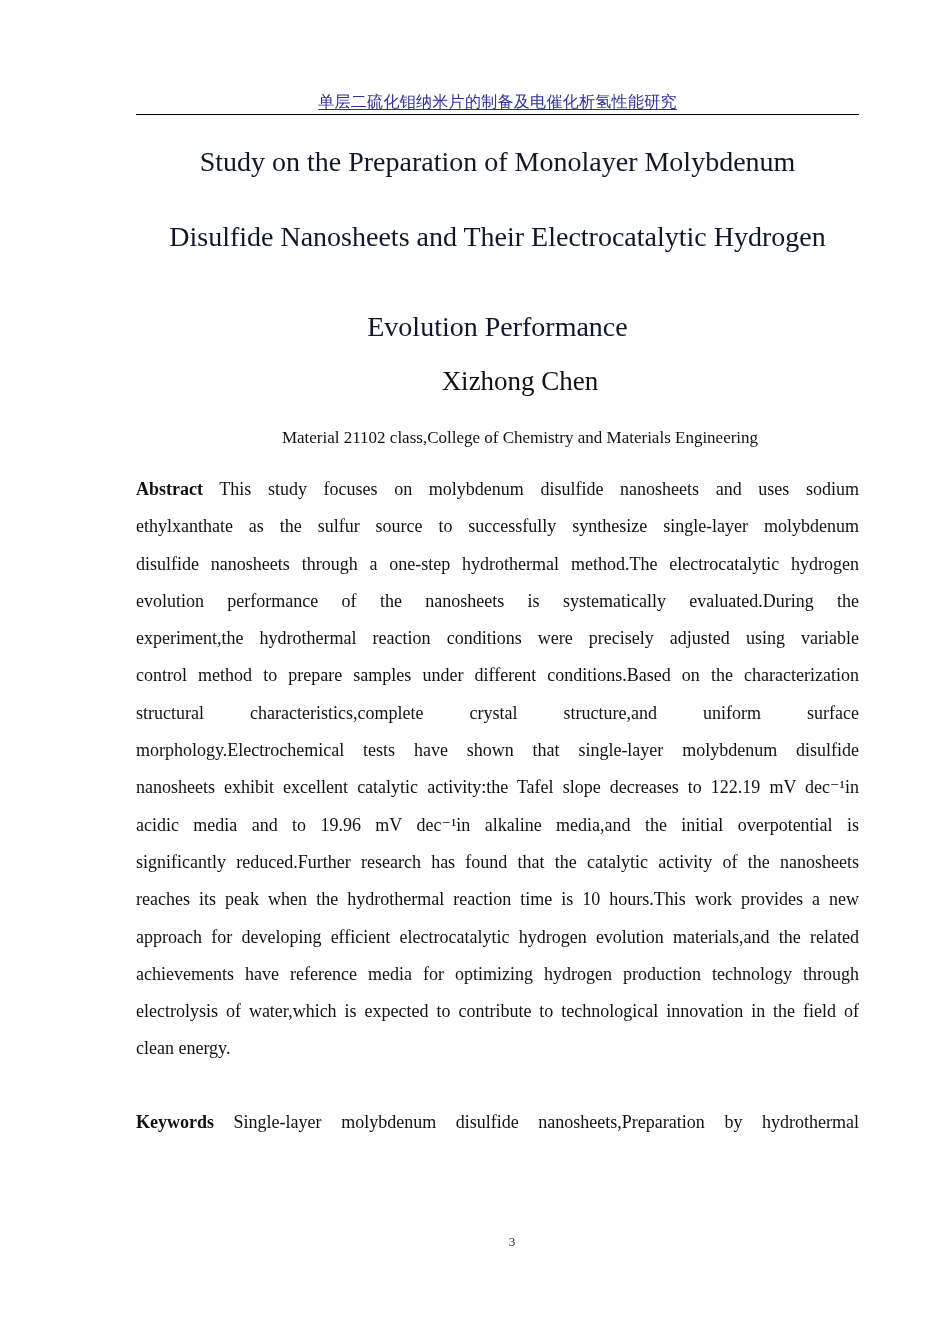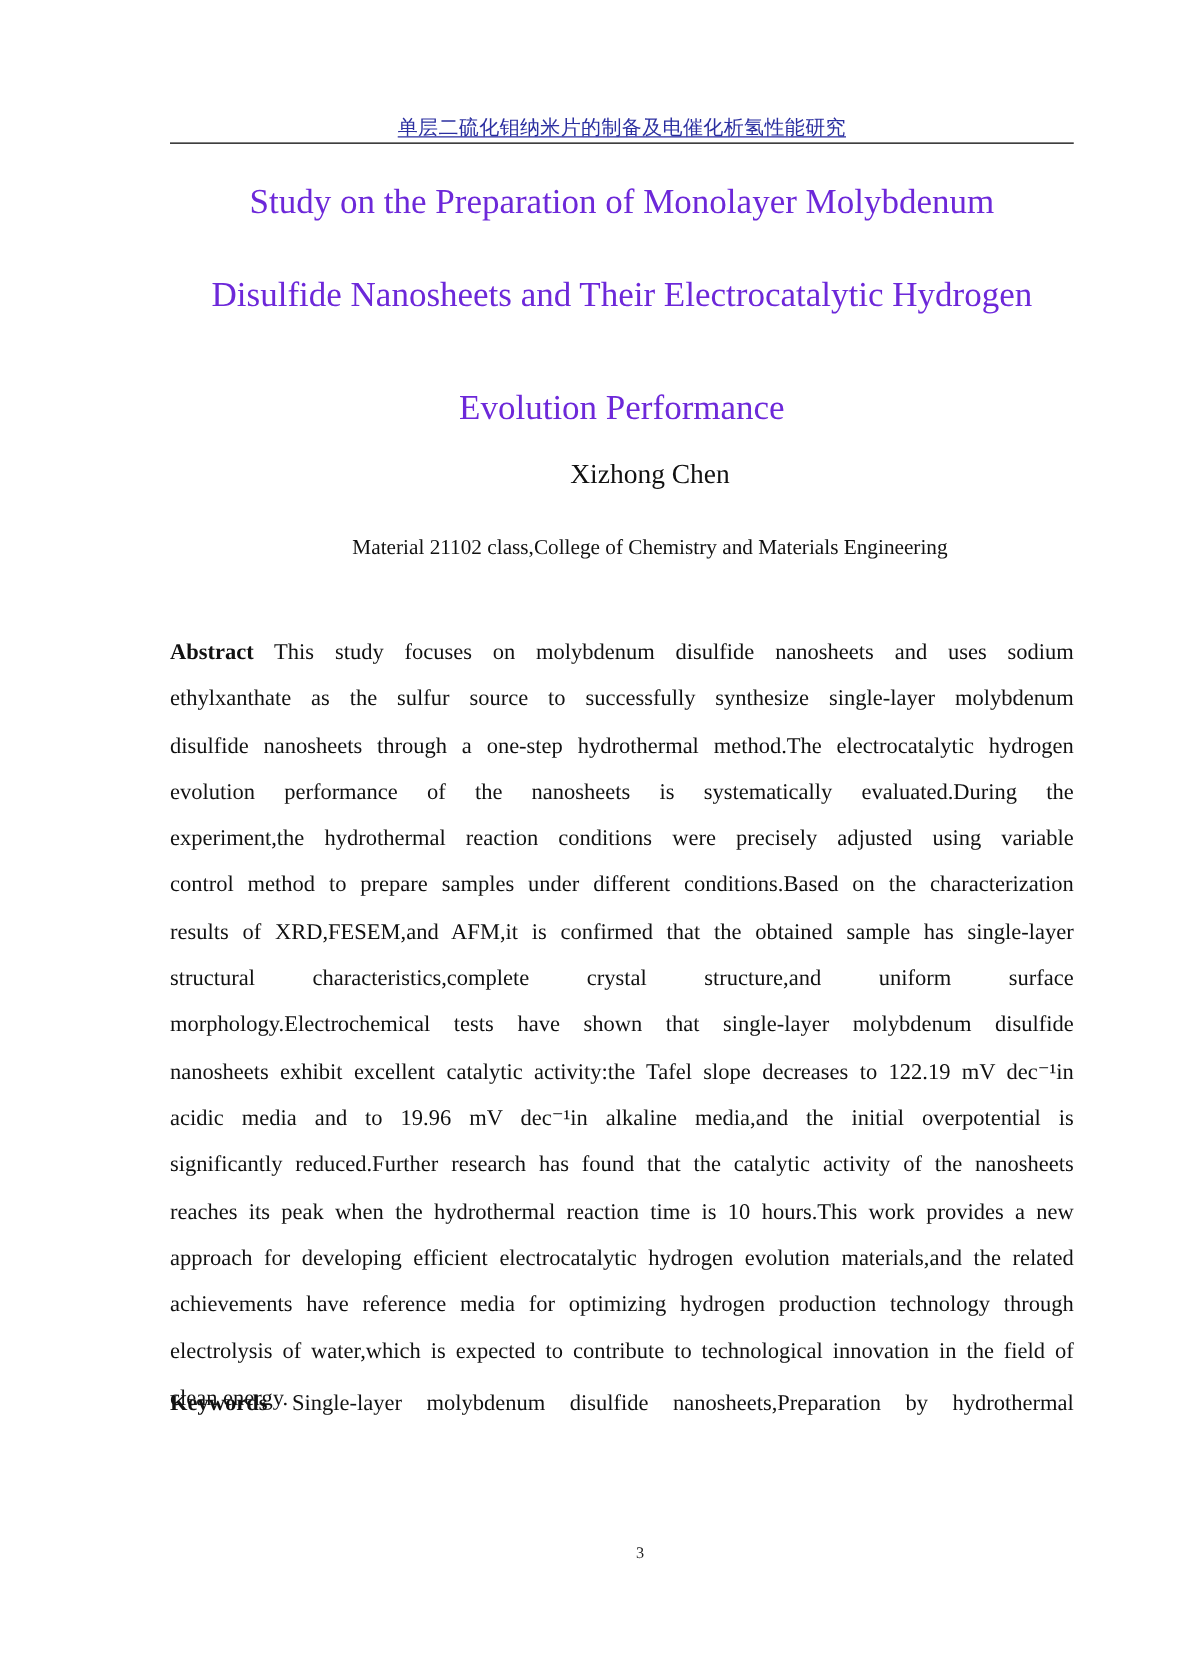--- a/index.html
+++ b/index.html
@@ -41,33 +41,33 @@
       text-underline-offset: 2px;
       letter-spacing: 0.3px;
     }
     .title {
       position: absolute;
       left: 120px;
       width: 755px;
       text-align: center;
       font-size: 28px;
       line-height: 1;
-      color: #6d28d9;
+      color: #0f172a;
       white-space: nowrap;
     }
     .t1 { top: 148px; }
     .t2 { top: 223px; }
     .t3 { top: 313px; }
     .author {
       position: absolute;
       left: 420px;
       width: 200px;
       top: 366px;
       text-align: center;
-      font-size: 22px;
+      font-size: 27px;
       white-space: nowrap;
       font-family: Liberation Serif, serif;
     }
     .affil {
       position: absolute;
       left: 180px;
       width: 680px;
       top: 428px;
       text-align: center;
       font-size: 17px;
@@ -87,21 +87,21 @@
       white-space: nowrap;
       overflow: visible;
     }
     .line.last {
       text-align-last: left;
     }
     .line .txt { white-space: normal; }
     .label-bold {
       font-weight: bold;
     }
-    .abstract { top: 471px; margin-top: 32px; }
+    .abstract { top: 471px; }
     .keywords { top: 1104px; }
     .page-number {
       position: absolute;
       left: 475px;
       width: 74px;
       top: 1234px;
       text-align: center;
       font-size: 13px;
       color: #222222;
     }
@@ -122,21 +122,20 @@
   <div class="author">Xizhong Chen</div>
   <div class="affil">Material 21102 class,College of Chemistry and Materials Engineering</div>
 
   <div class="para abstract">
     <div class="line"><span class="label-bold">Abstract</span><span class="txt"> This study focuses on molybdenum disulfide nanosheets and uses sodium</span></div>
     <div class="line">ethylxanthate as the sulfur source to successfully synthesize single-layer molybdenum</div>
     <div class="line">disulfide nanosheets through a one-step hydrothermal method.The electrocatalytic hydrogen</div>
     <div class="line">evolution performance of the nanosheets is systematically evaluated.During the</div>
     <div class="line">experiment,the hydrothermal reaction conditions were precisely adjusted using variable</div>
     <div class="line">control method to prepare samples under different conditions.Based on the characterization</div>
-    <div class="line">results of XRD,FESEM,and AFM,it is confirmed that the obtained sample has single-layer</div>
     <div class="line">structural characteristics,complete crystal structure,and uniform surface</div>
     <div class="line">morphology.Electrochemical tests have shown that single-layer molybdenum disulfide</div>
     <div class="line">nanosheets exhibit excellent catalytic activity:the Tafel slope decreases to 122.19 mV dec⁻¹in</div>
     <div class="line">acidic media and to 19.96 mV dec⁻¹in alkaline media,and the initial overpotential is</div>
     <div class="line">significantly reduced.Further research has found that the catalytic activity of the nanosheets</div>
     <div class="line">reaches its peak when the hydrothermal reaction time is 10 hours.This work provides a new</div>
     <div class="line">approach for developing efficient electrocatalytic hydrogen evolution materials,and the related</div>
     <div class="line">achievements have reference media for optimizing hydrogen production technology through</div>
     <div class="line">electrolysis of water,which is expected to contribute to technological innovation in the field of</div>
     <div class="line last">clean energy.</div>

